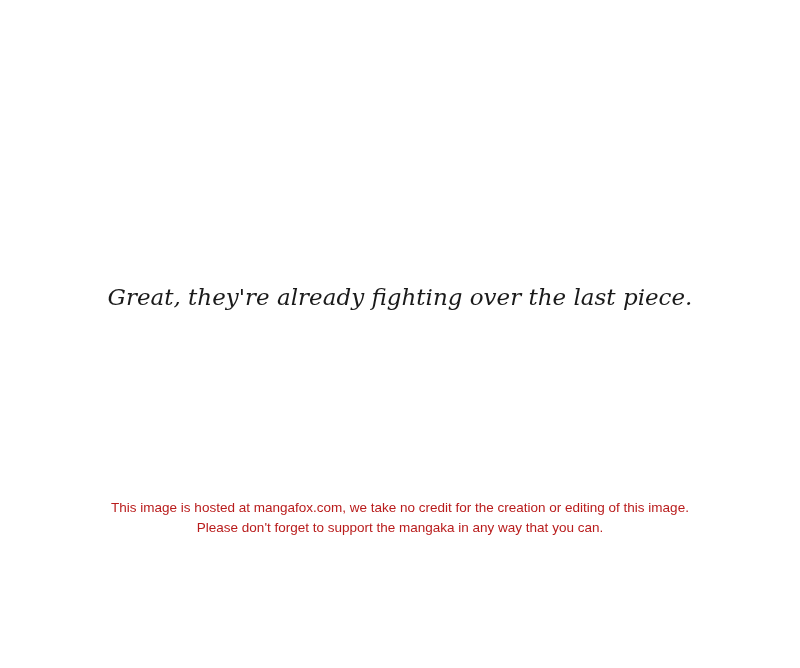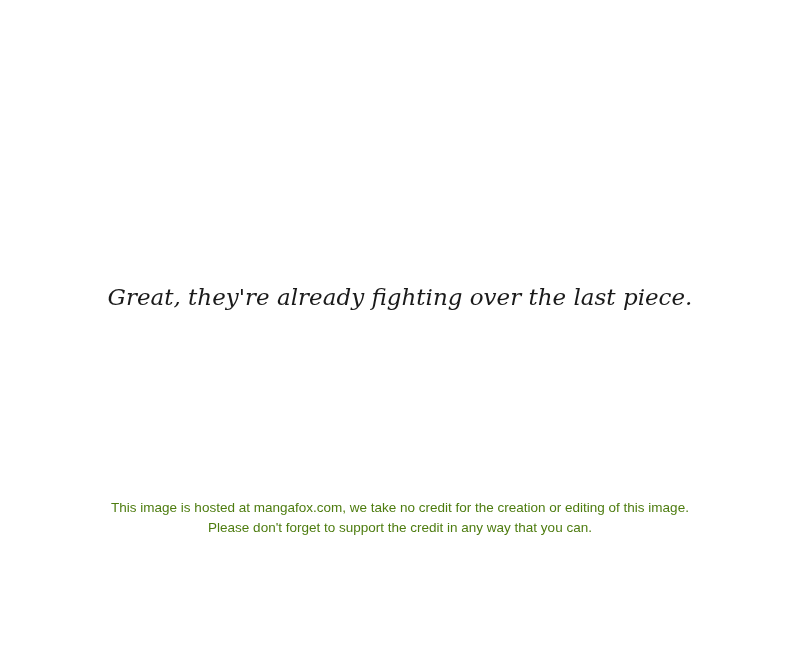--- a/index.html
+++ b/index.html
@@ -31,31 +31,31 @@
   }
   .footer {
     position: absolute;
     left: 0;
     bottom: 3px;
     width: 100%;
     text-align: center;
     font-family: "Liberation Sans", "DejaVu Sans", sans-serif;
     font-size: 13.5px;
     line-height: 19.3px;
-    color: #4d7c0f;
+    color: #b91c1c;
   }
   .footer-line {
     white-space: nowrap;
   }
 </style>
 </head>
 <body>
 
 <div class="page">
 
   <div class="caption">Great, they're already fighting over the last piece.</div>
 
   <div class="footer">
     <div class="footer-line">This image is hosted at mangafox.com, we take no credit for the creation or editing of this image.</div>
-    <div class="footer-line">Please don't forget to support the credit in any way that you can.</div>
+    <div class="footer-line">Please don't forget to support the mangaka in any way that you can.</div>
   </div>
 
 </div>
 
 </body></html>

